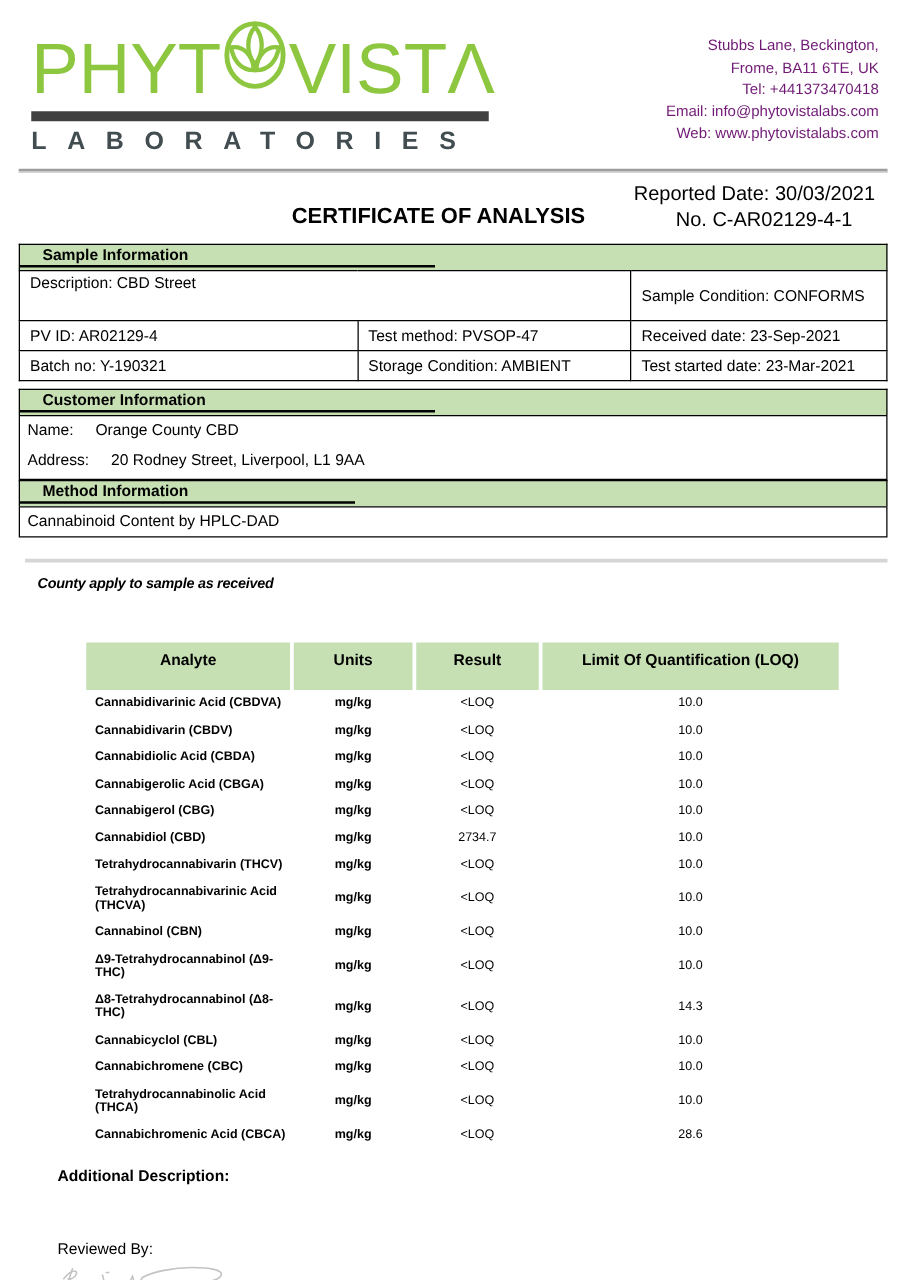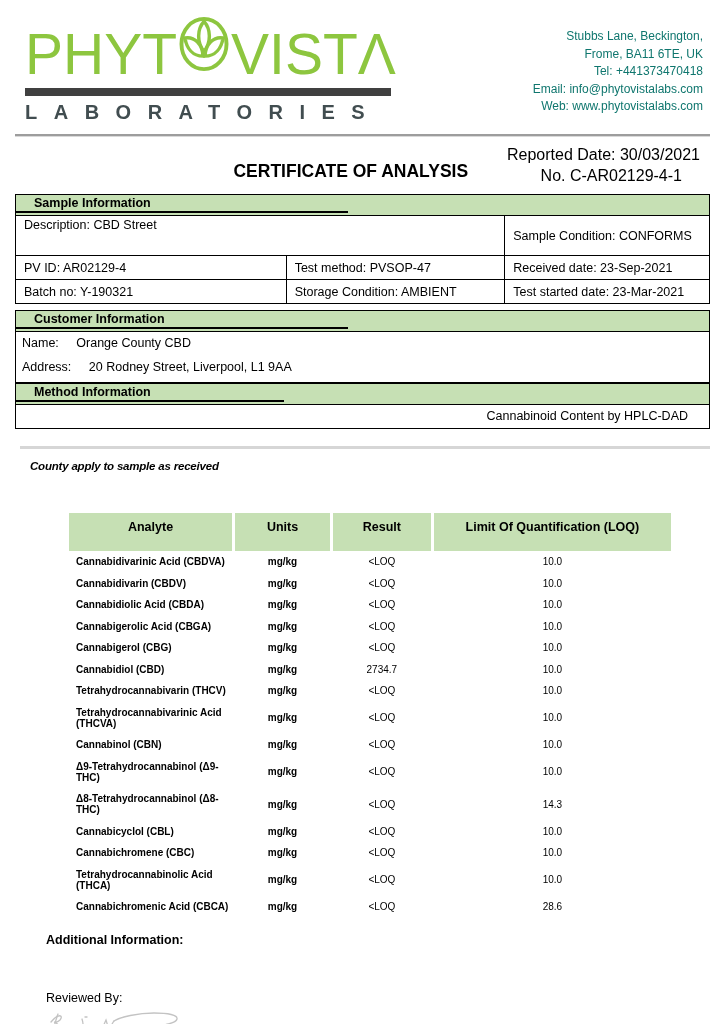--- a/index.html
+++ b/index.html
@@ -6,21 +6,21 @@
   html,body { background: #ffffff; }
   body { font-family: "Liberation Sans", sans-serif; color: #000; }
   .page { position: relative; width: 725px; height: 1024px; background: #fff; overflow: hidden; }
 
   
   .header { display: flex; justify-content: space-between; padding: 16px 22px 0 25px; }
   .logo-block { width: 375px; }
   .logo-word { display: flex; align-items: flex-end; color: #8dc63f; font-size: 57px; line-height: 0.95; letter-spacing: 0px; font-weight: 400; white-space: nowrap; }
   .logo-word .leaf { margin: 0 1px 2px 1px; }
   .logo-sub { width: 366px; margin-top: 7px; border-top: 8px solid #404040; padding-top: 5px; color: #414d50; font-size: 20px; letter-spacing: 16.5px; white-space: nowrap; overflow: hidden; font-weight: bold; }
-  .contact { text-align: right; font-size: 12px; line-height: 17.5px; padding-top: 12px; color: #0f766e; }
+  .contact { text-align: right; font-size: 12px; line-height: 17.5px; padding-top: 12px; color: #701a75; }
 
   
   .rule-dark { margin: 10px 15px 0 15px; height: 3px; background: #9d9d9d; border-bottom: 1px solid #d9d9d9; }
   .rule-light { margin: 17px 15px 0 20px; height: 3px; background: #d6d6d6; }
 
   
   .title-row { position: relative; height: 50px; margin-top: 3px; }
   .doc-title { position: absolute; top: 21px; left: 50%; transform: translateX(-55%); font-size: 17.5px; font-weight: bold; letter-spacing: 0px; }
   .reported { position: absolute; top: 7px; right: 25px; text-align: right; font-size: 16px; line-height: 15px; }
   .reported .no { margin-top: 6px; padding-right: 18px; }
@@ -34,21 +34,21 @@
   table.info { width: 100%; border-collapse: collapse; table-layout: fixed; }
   table.info td { border: 1.5px solid #000; padding: 2px 8px; font-size: 12.5px; }
   td.desc { vertical-align: top; padding-top: 4px; height: 40px; }
   td.mid { vertical-align: middle; height: 24px; }
   .section-body { border: 1.5px solid #000; border-top: 1.5px solid #000; }
   .cust-body { padding: 4px 8px 6px 6px; }
   .cust-line { margin-bottom: 10px; }
   .cust-line:last-child { margin-bottom: 2px; }
   .cust-label { display: inline-block; }
   .cust-val { margin-left: 14px; }
-  .method-body { padding: 4px 21px 5px 6px; text-align: right; }
+  .method-body { padding: 4px 21px 5px 6px; }
 
   .results-note { margin: 11px 0 0 30px; font-size: 11.5px; font-weight: bold; font-style: italic; letter-spacing: -0.2px; }
 
   
   table.results { margin: 41px 0 0 66px; width: 608px; border-collapse: separate; border-spacing: 3px 0; }
   table.results th { background: #c6e0b4; height: 38px; vertical-align: top; padding-top: 7px; font-size: 12.5px; font-weight: bold; text-align: center; }
   table.results th.h0 { width: 27.5%; }
   table.results th.h1 { width: 16%; }
   table.results th.h2 { width: 16.5%; }
   table.results th.h3 { width: 40%; }
@@ -255,21 +255,21 @@
         </tr>
         <tr>
           <td class="c0">Cannabichromenic Acid (CBCA)</td>
           <td class="c1">mg/kg</td>
           <td class="c2">&lt;LOQ</td>
           <td class="c3">28.6</td>
         </tr>
       </tbody>
   </table>
 
-  <div class="additional">Additional Information:</div>
+  <div class="additional">Additional Description:</div>
 
   <div class="reviewed">Reviewed By:</div>
   <div class="signature">
     <svg width="140" height="28" viewBox="0 0 140 28">
       <g fill="none" stroke="#c3c3c3" stroke-width="1.3" stroke-linecap="round">
         <path d="M6 25 C8 18 10 10 12 5"></path>
         <path d="M5 13 C12 4 18 6 14 11 C11 14 8 13 8 13 C12 14 16 20 19 25"></path>
         <path d="M36 10 C38 16 37 22 34 24 C32 25 31 23 32 21"></path>
         <path d="M39 8 L41 8"></path>
         <path d="M55 24 C57 18 59 13 60 11 C61 14 62 18 63 21 C65 17 67 13 68 12"></path>

